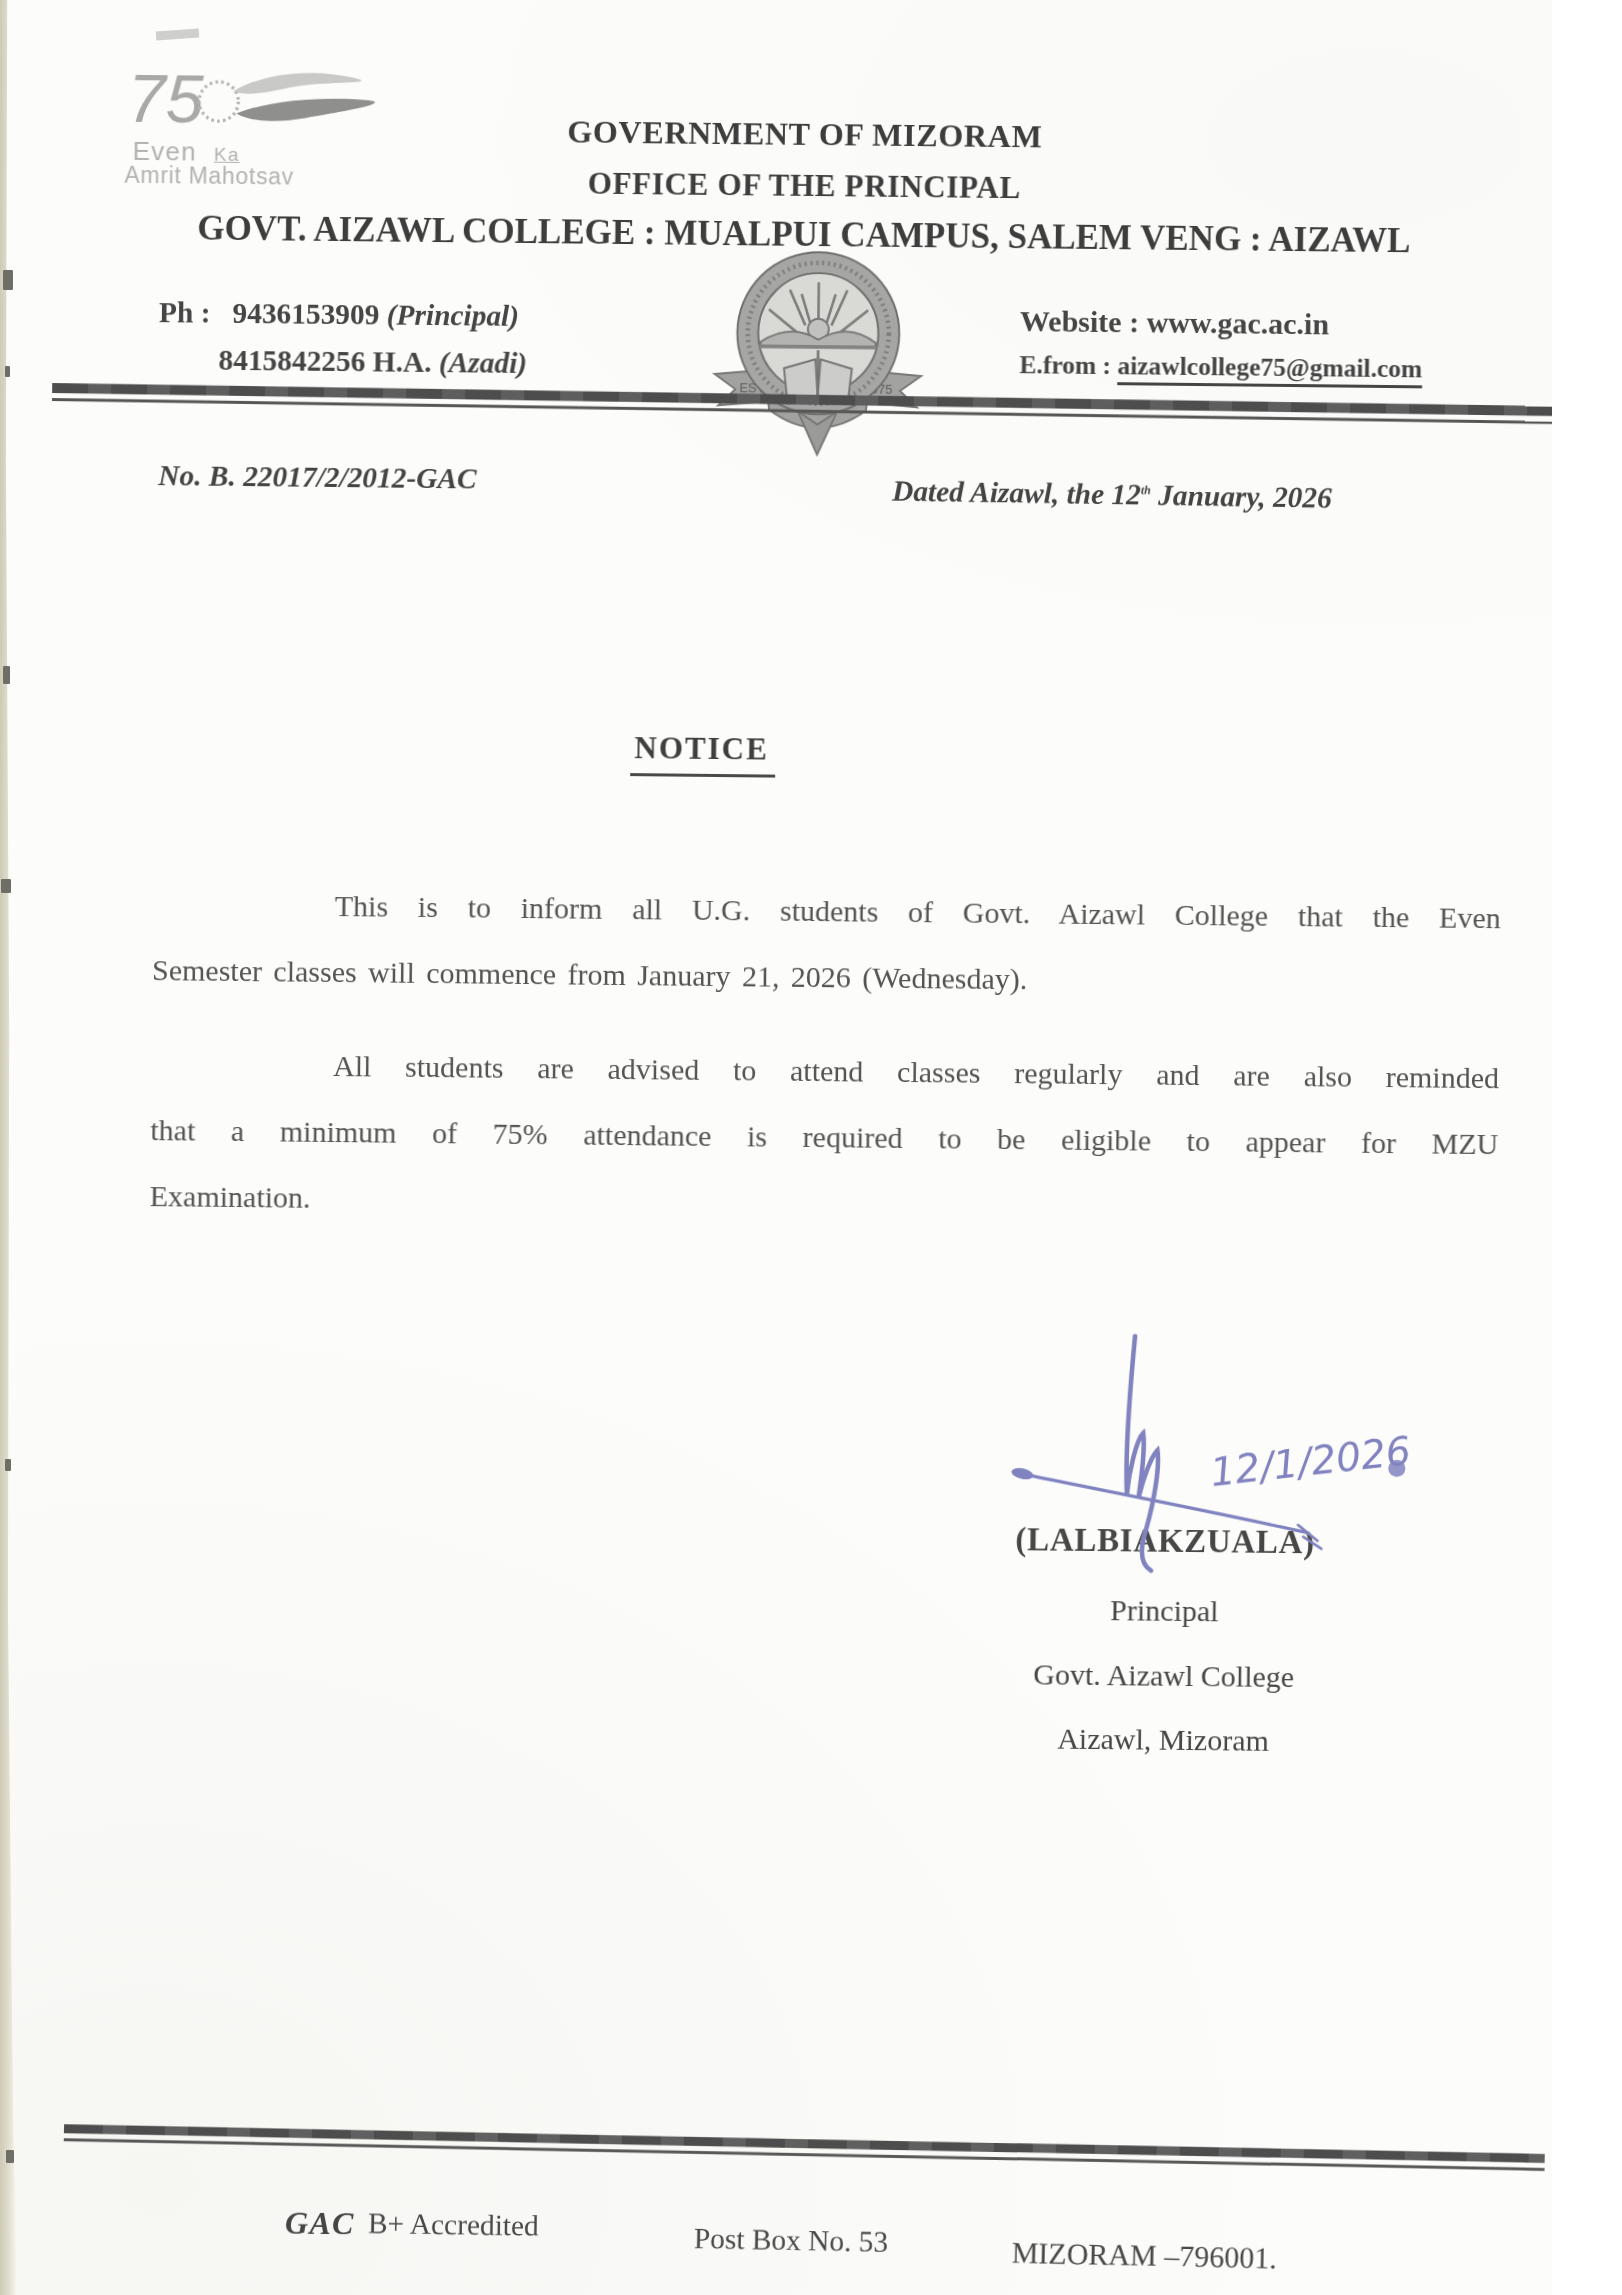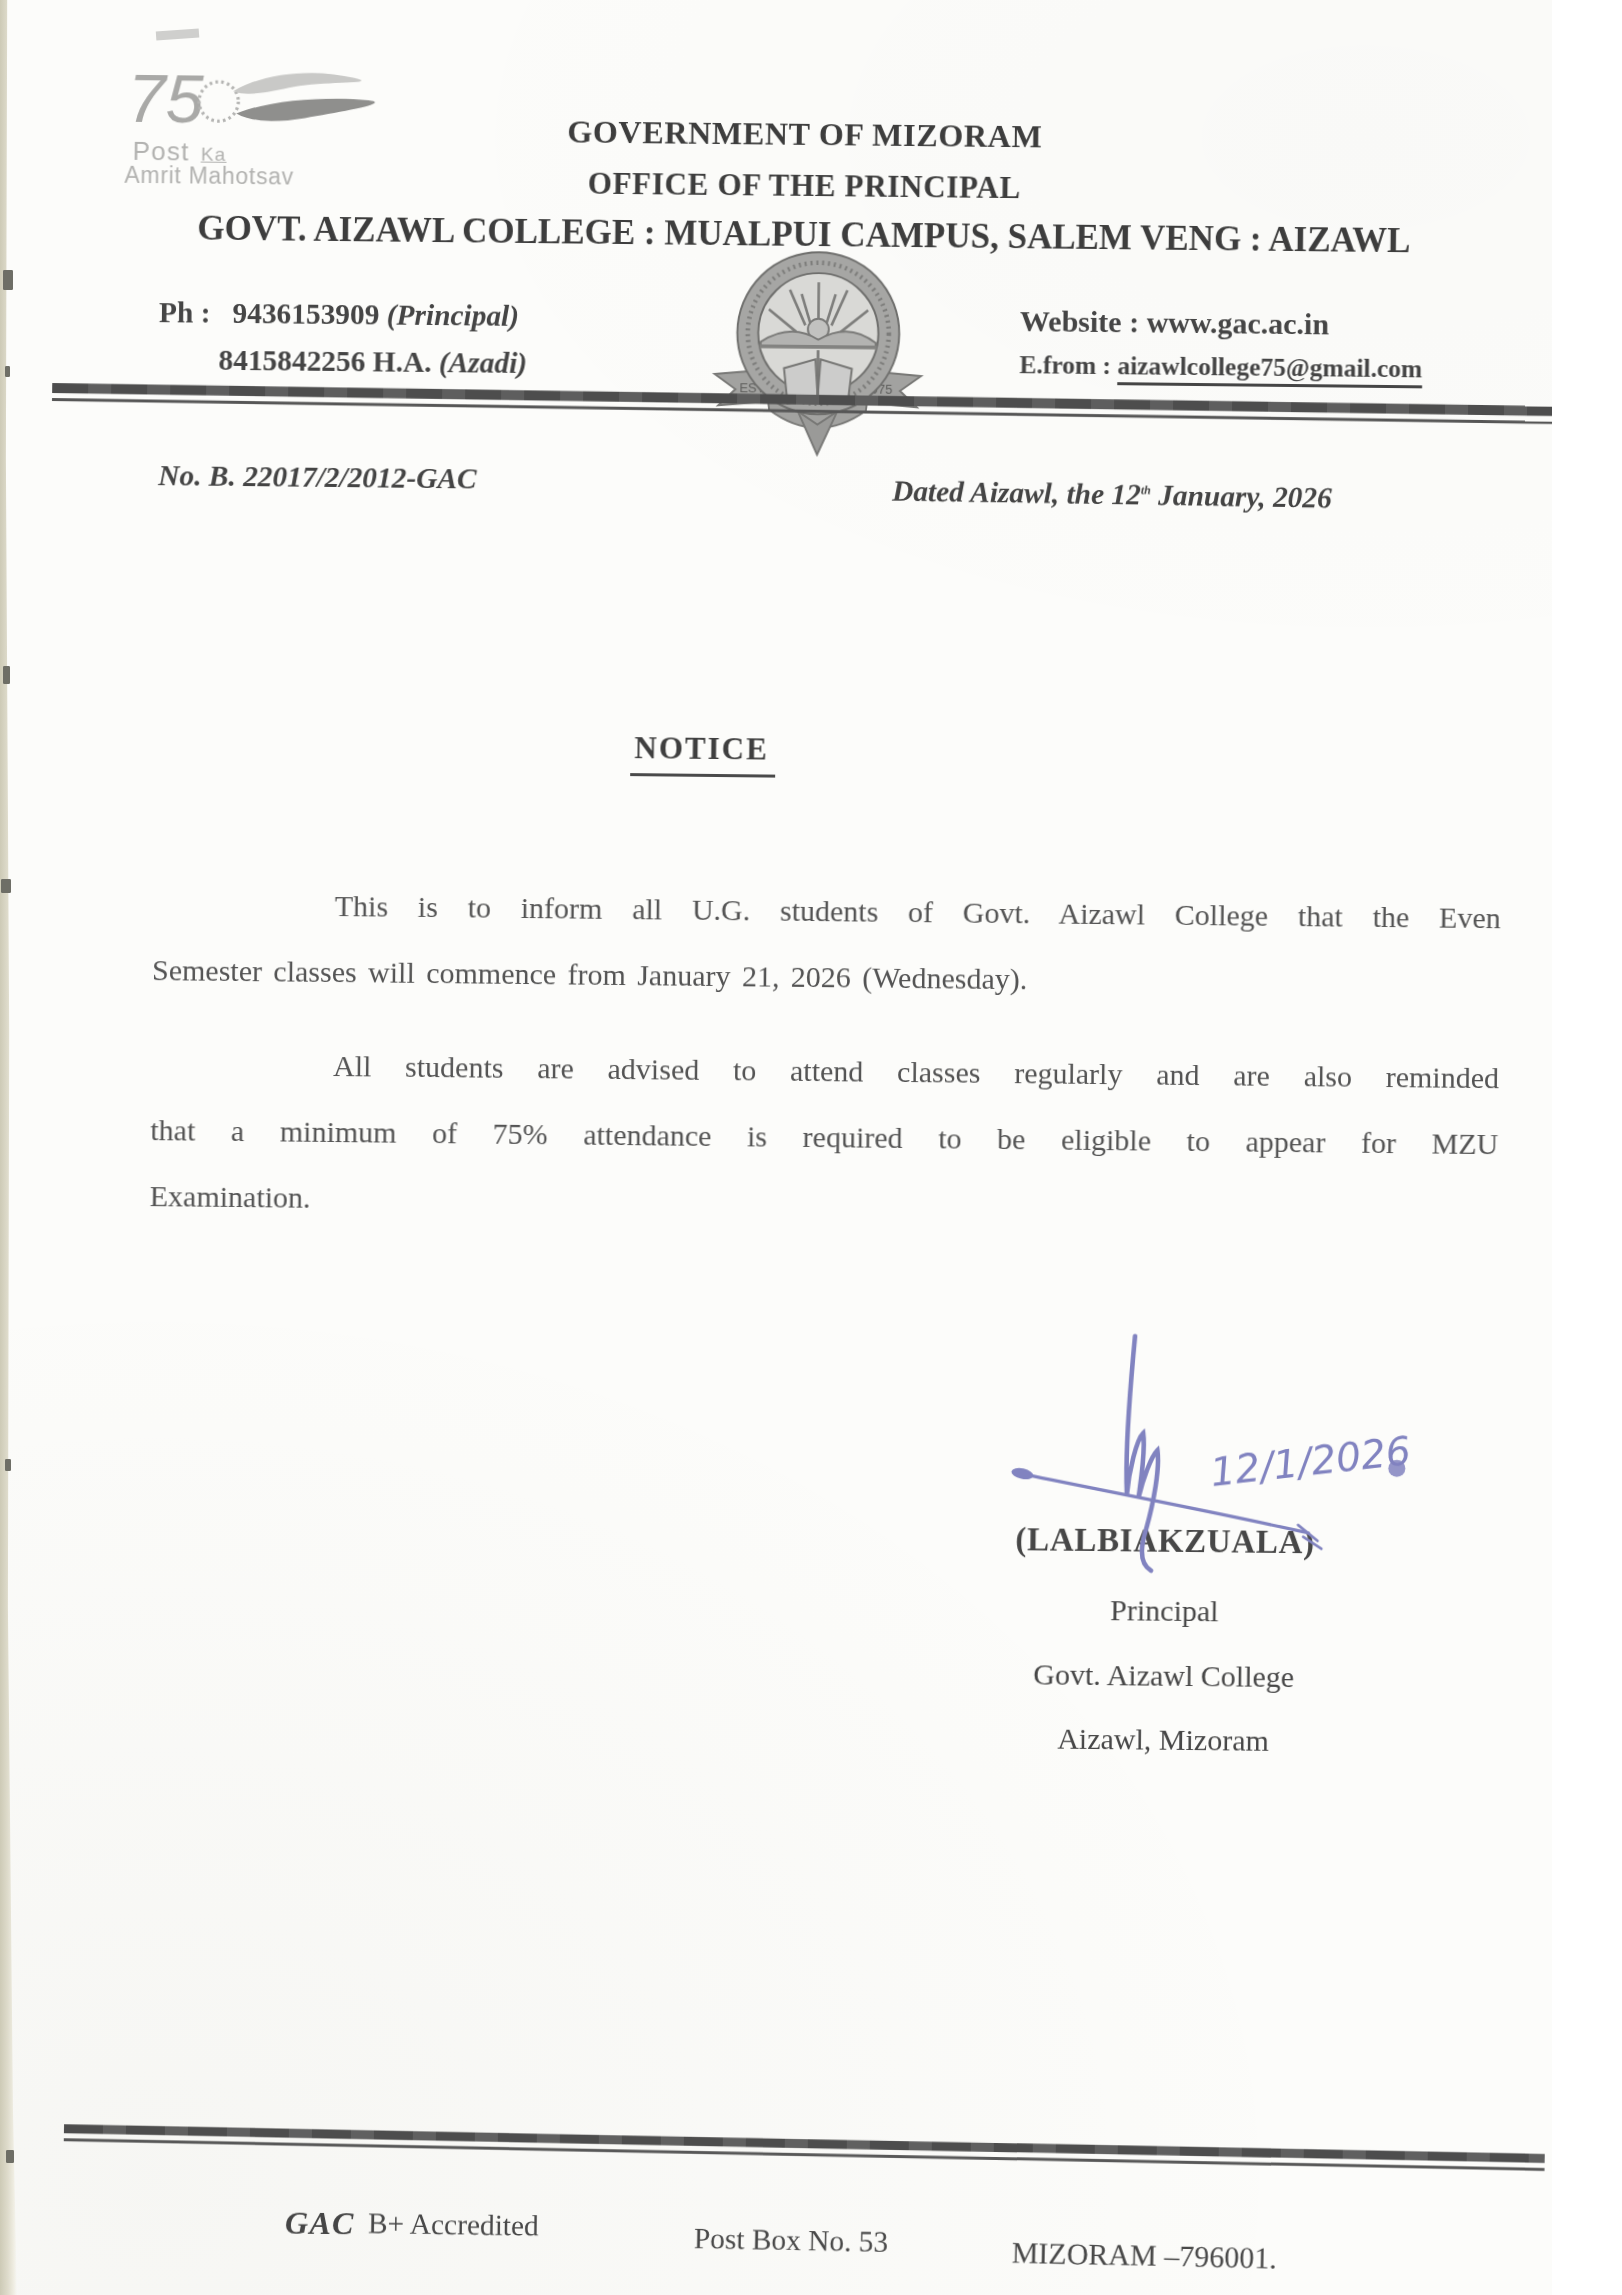--- a/index.html
+++ b/index.html
@@ -62,21 +62,21 @@
   .sig-line2{font-size:30px;margin-top:31px;}
   .sig-line3{font-size:30px;margin-top:30px;}
 
   .f-gac{position:absolute;left:298px;top:2210px;font-size:32px;font-weight:bold;font-style:italic;letter-spacing:1.3px;color:#454545;}
   .f-accr{position:absolute;left:381px;top:2212px;font-size:29.4px;color:#484848;transform:rotate(.3deg);}
   .f-post{position:absolute;left:707px;top:2224px;font-size:29.4px;color:#484848;transform:rotate(.5deg);}
   .f-miz{position:absolute;left:1025px;top:2235px;font-size:30px;color:#484848;transform:rotate(.6deg);}
 
   .azadi{position:absolute;left:116px;top:63px;width:314px;height:151px;color:#b2b2b0;font-family:"Liberation Sans","DejaVu Sans",sans-serif;}
   .az-l1{position:absolute;left:7.9px;top:80px;font-size:26px;letter-spacing:1.3px;}
-  .az-l1 .ka{font-size:19px;margin-left:11px;text-decoration:underline;}
+  .az-l1 .ka{font-size:19px;margin-left:17px;text-decoration:underline;}
   .az-l2{position:absolute;left:0px;top:106px;font-size:23px;letter-spacing:0.7px;}
   .smudge{position:absolute;left:156px;top:30px;width:43px;height:8.5px;background:#cfcfcd;transform:rotate(-4deg);z-index:1;}
 
   .emblem{position:absolute;left:699px;top:247px;z-index:2;}
 </style>
 </head>
 <body>
 
 <div class="paper">
 
@@ -91,21 +91,21 @@
 
   <div class="rot">
 
     <div class="azadi">
       <svg width="314" height="79" viewBox="0 0 480 120">
         <text x="4" y="100" font-family="Liberation Sans, sans-serif" font-size="104" font-style="italic" fill="#a9a9a7">75</text>
         <circle cx="143" cy="68" r="30" fill="none" stroke="#b5b5b3" stroke-width="5" stroke-dasharray="4 5"></circle>
         <path d="M165,52 C215,22 290,16 350,30 C392,40 300,34 250,46 C215,54 185,60 165,52 Z" fill="#c9c9c7"></path>
         <path d="M170,86 C225,64 310,58 372,64 C410,68 330,82 275,92 C235,99 195,100 170,86 Z" fill="#8f8f8d"></path>
       </svg>
-      <div class="az-l1"><span>Post</span><span class="ka">Ka</span></div>
+      <div class="az-l1"><span>Even</span><span class="ka">Ka</span></div>
       <div class="az-l2">Amrit Mahotsav</div>
     </div>
 
     <div class="h-line gov">GOVERNMENT OF MIZORAM</div>
     <div class="h-line office">OFFICE OF THE PRINCIPAL</div>
     <div class="h-line college">GOVT. AIZAWL COLLEGE : MUALPUI CAMPUS, SALEM VENG : AIZAWL</div>
 
     <div class="phones">
       <div>
         <span>Ph :</span>&nbsp;&nbsp;

